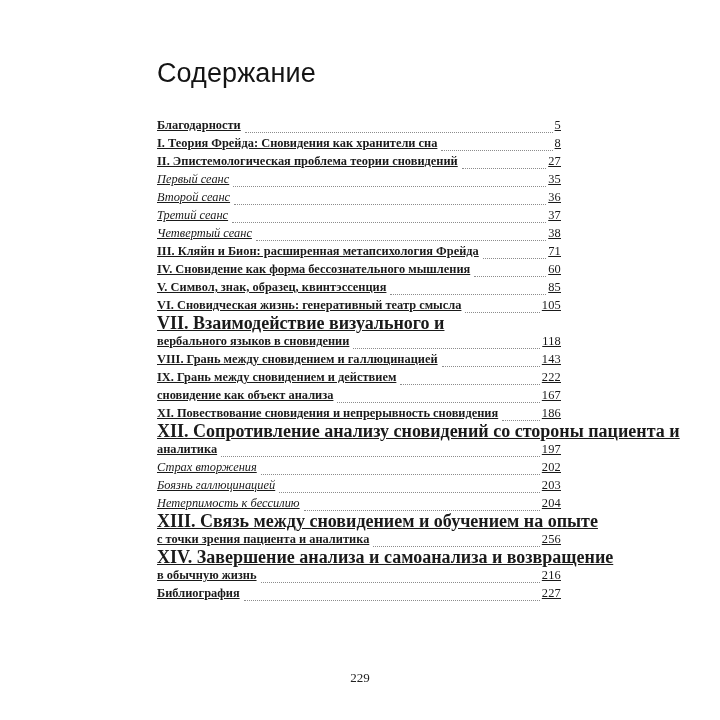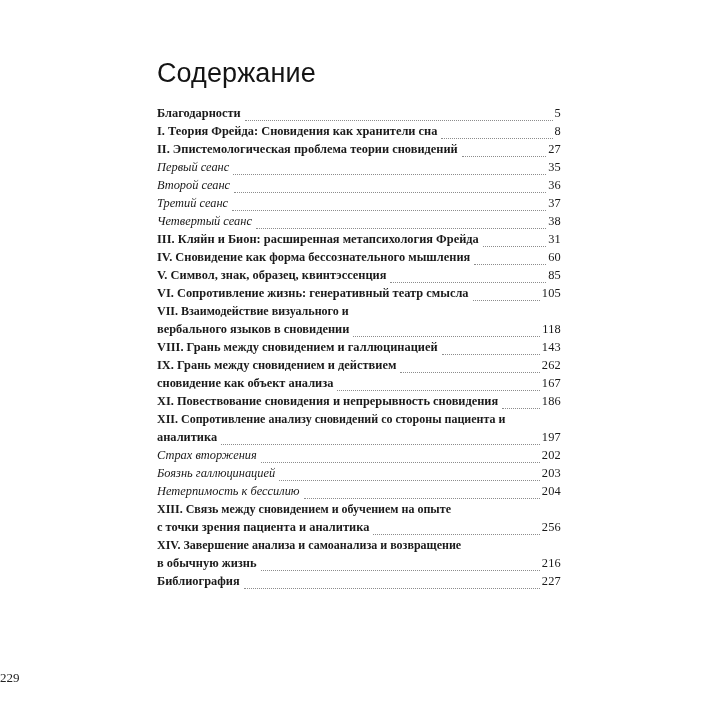--- a/index.html
+++ b/index.html
@@ -30,35 +30,36 @@
     font-size: 27px;
     font-weight: 400;
     letter-spacing: 0.1px;
     color: #141414;
     white-space: nowrap;
   }
 
   .toc {
     position: absolute;
     left: 157px;
-    top: 104px;
+    top: 116px;
     width: 404px;
+    text-decoration: underline;
   }
 
   .toc-entry {
     display: block;
     width: 100%;
     margin: 0;
     padding: 0;
   }
 
   
   .entry-line-top {
     display: block;
-    font-size: 12px;
+    font-size: 18px;
     line-height: 18px;
     white-space: nowrap;
   }
 
   
   .entry-line {
     display: flex;
     align-items: flex-end;
     width: 100%;
     font-size: 12.4px;
@@ -97,20 +98,21 @@
   .level-session .entry-line-top {
     font-style: italic;
     font-weight: 400;
   }
 
   .folio {
     position: absolute;
     left: 0;
     top: 670px;
     width: 720px;
+    text-align: center;
     font-size: 13px;
     color: #222222;
     font-family: "Liberation Serif", serif;
   }
 </style>
 </head>
 <body>
 
 <div class="page">
 
@@ -163,40 +165,40 @@
         <div class="entry-line">
           <span class="entry-title">Четвертый сеанс</span>
           <span class="leader"></span>
           <span class="entry-page">38</span>
         </div>
       </div>
       <div class="toc-entry level-chapter">
         <div class="entry-line">
           <span class="entry-title">III. Кляйн и Бион: расширенная метапсихология Фрейда</span>
           <span class="leader"></span>
-          <span class="entry-page">31</span>
+          <span class="entry-page">71</span>
         </div>
       </div>
       <div class="toc-entry level-chapter">
         <div class="entry-line">
           <span class="entry-title">IV. Сновидение как форма бессознательного мышления</span>
           <span class="leader"></span>
           <span class="entry-page">60</span>
         </div>
       </div>
       <div class="toc-entry level-chapter">
         <div class="entry-line">
           <span class="entry-title">V. Символ, знак, образец, квинтэссенция</span>
           <span class="leader"></span>
           <span class="entry-page">85</span>
         </div>
       </div>
       <div class="toc-entry level-chapter">
         <div class="entry-line">
-          <span class="entry-title">VI. Сопротивление жизнь: генеративный театр смысла</span>
+          <span class="entry-title">VI. Сновидческая жизнь: генеративный театр смысла</span>
           <span class="leader"></span>
           <span class="entry-page">105</span>
         </div>
       </div>
       <div class="toc-entry level-chapter">
         <span class="entry-line-top">VII. Взаимодействие визуального и</span>
         <div class="entry-line">
           <span class="entry-title">вербального языков в сновидении</span>
           <span class="leader"></span>
           <span class="entry-page">118</span>
@@ -206,21 +208,21 @@
         <div class="entry-line">
           <span class="entry-title">VIII. Грань между сновидением и галлюцинацией</span>
           <span class="leader"></span>
           <span class="entry-page">143</span>
         </div>
       </div>
       <div class="toc-entry level-chapter">
         <div class="entry-line">
           <span class="entry-title">IX. Грань между сновидением и действием</span>
           <span class="leader"></span>
-          <span class="entry-page">262</span>
+          <span class="entry-page">222</span>
         </div>
       </div>
       <div class="toc-entry level-chapter">
         <div class="entry-line">
           <span class="entry-title">сновидение как объект анализа</span>
           <span class="leader"></span>
           <span class="entry-page">167</span>
         </div>
       </div>
       <div class="toc-entry level-chapter">

